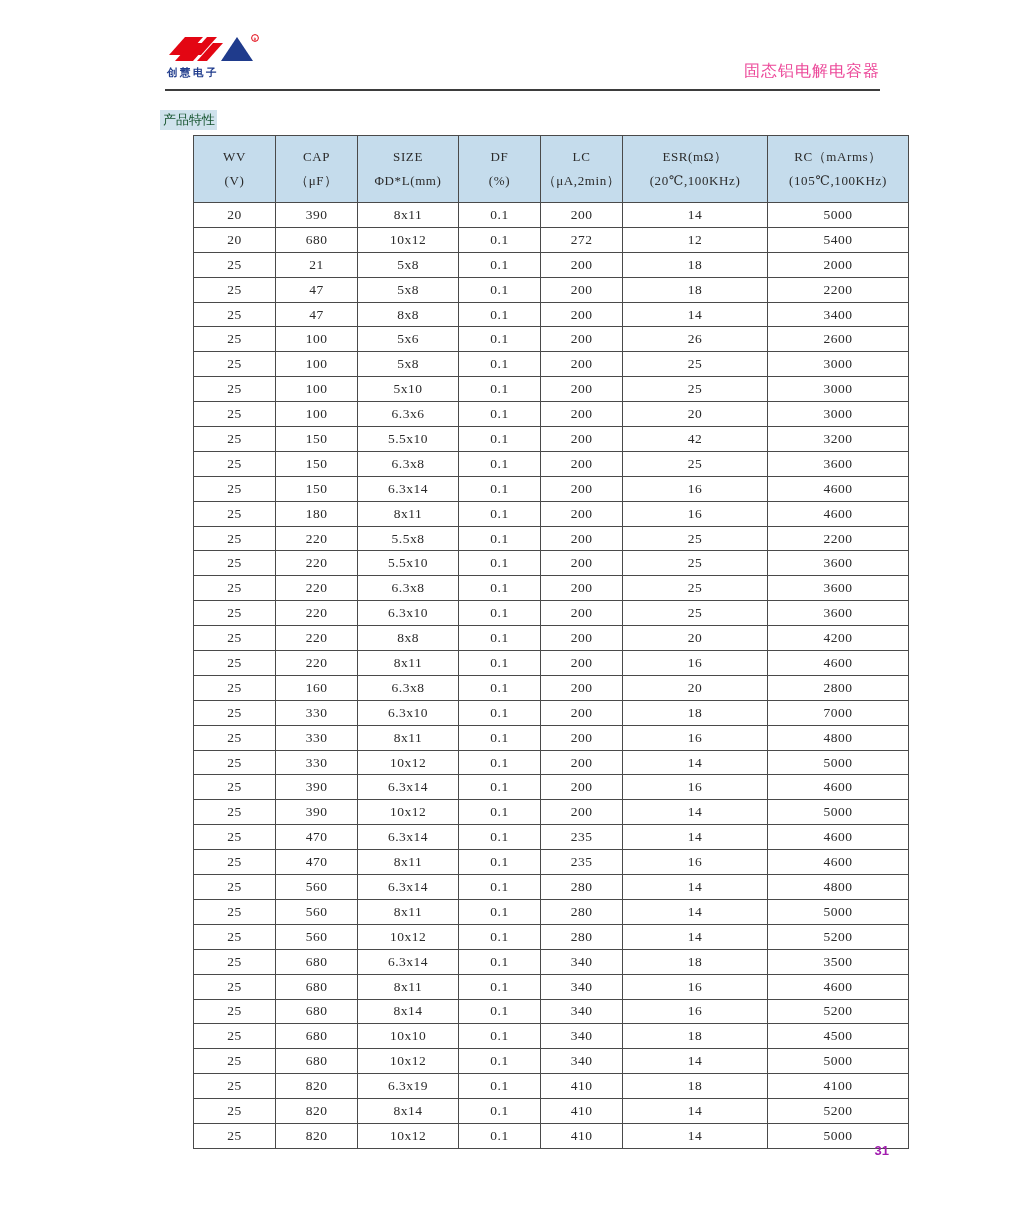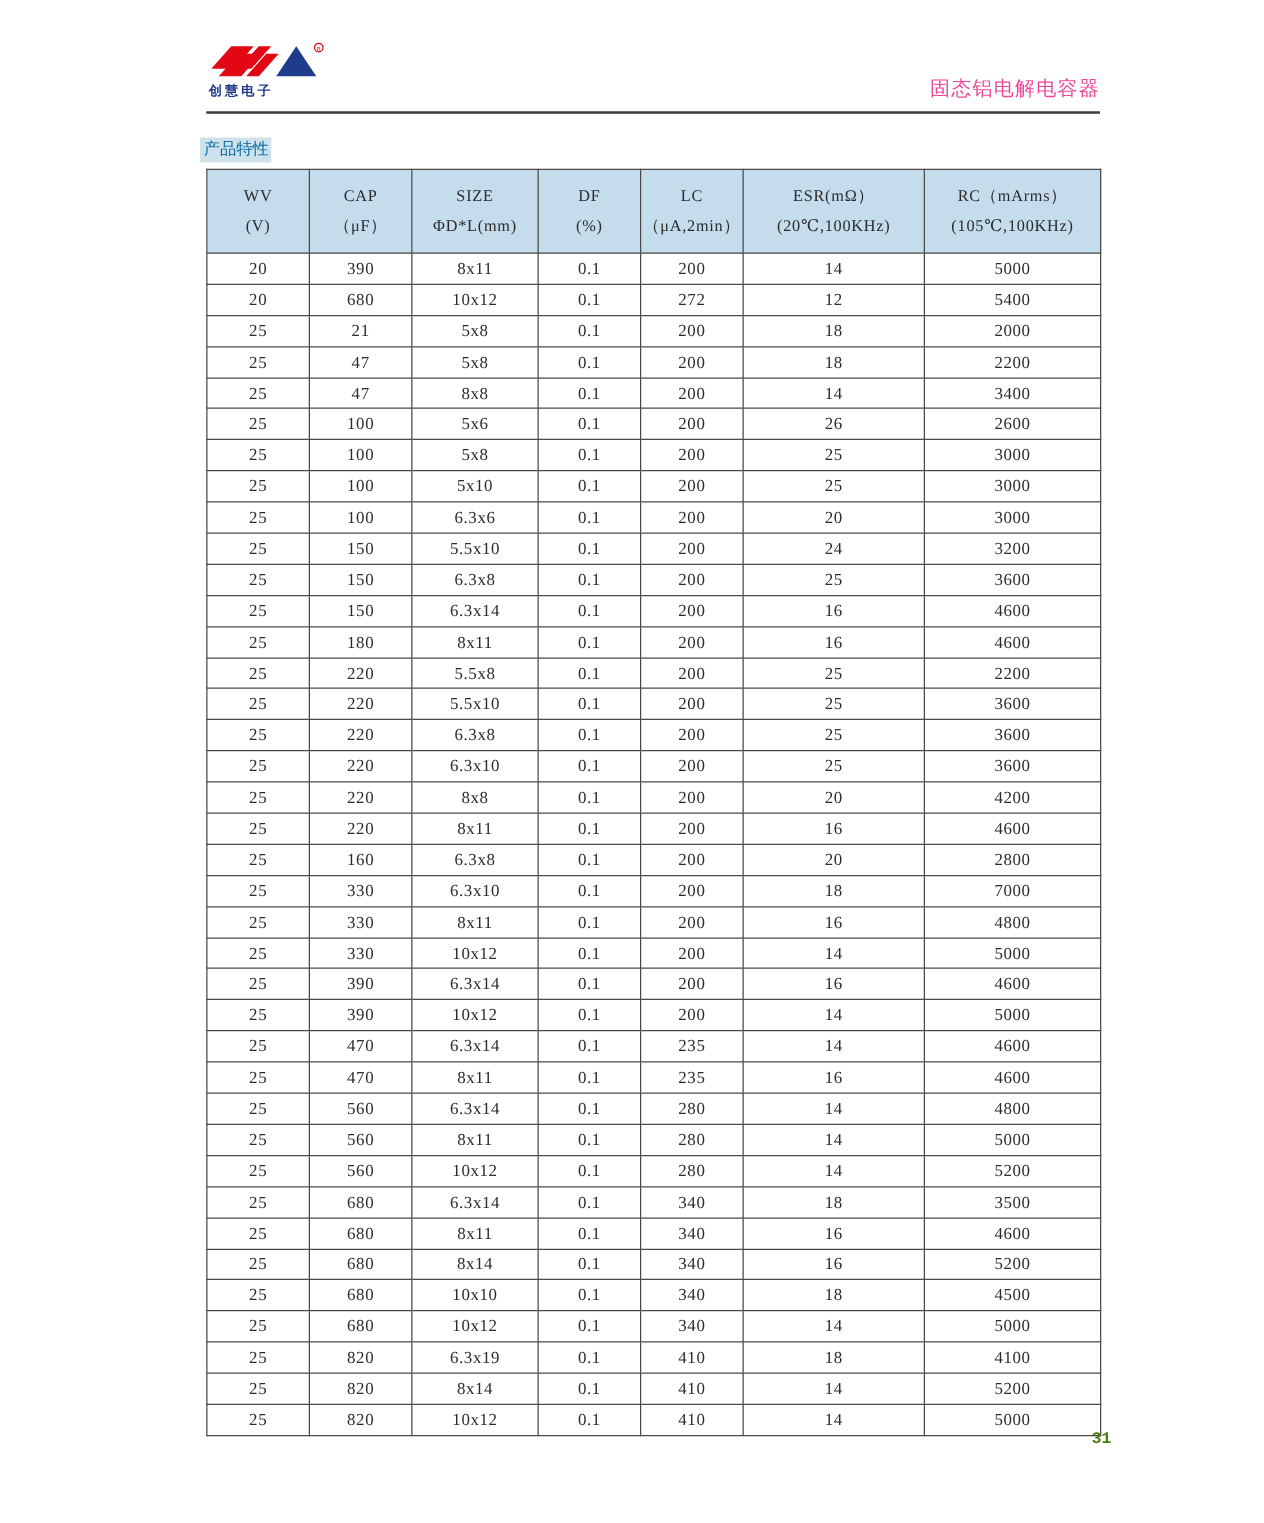--- a/index.html
+++ b/index.html
@@ -61,39 +61,40 @@
     height: 0;
     border-top: 2.2px solid #3d3d3d;
   }
 
   
   #section-label {
     position: absolute;
     left: 160px;
     top: 110px;
     background: #cfe2ec;
-    font-family: Liberation Mono, monospace;
+    font-family: Liberation Serif, serif;
     font-size: 13px;
     line-height: 18px;
     padding: 1px 2px 1px 3px;
-    color: #0369a1;
+    color: #14532d;
     white-space: nowrap;
   }
 
   
   #spec-table-wrap {
     position: absolute;
     left: 165px;
     top: 135px;
     width: 715px;
   }
   table.spec {
     border-collapse: collapse;
     width: 715px;
     table-layout: fixed;
+    margin-left: 28px;
   }
   table.spec th,
   table.spec td {
     border: 1px solid #4a4a4a;
     text-align: center;
     vertical-align: middle;
     font-family: "Liberation Serif", "DejaVu Serif", serif;
     color: #2b2b2b;
   }
   table.spec thead th {
@@ -122,24 +123,24 @@
   col.c-df   { width: 82px; }
   col.c-lc   { width: 82px; }
   col.c-esr  { width: 145px; }
   col.c-rc   { width: 141px; }
 
   
   #page-number {
     position: absolute;
     right: 122px;
     top: 1143px;
-    font-family: Liberation Mono, monospace;
+    font-family: Liberation Sans, sans-serif;
     font-size: 13px;
     font-weight: bold;
-    color: #4d7c0f;
+    color: #a21caf;
   }
 </style>
 </head>
 <body>
 
 <div id="page-header">
 
   <div id="brand-logo">
     <svg width="96" height="34" viewBox="0 0 96 34" xmlns="http://www.w3.org/2000/svg">
 
@@ -288,21 +289,21 @@
           <td>200</td>
           <td>20</td>
           <td>3000</td>
         </tr>
         <tr>
           <td>25</td>
           <td>150</td>
           <td>5.5x10</td>
           <td>0.1</td>
           <td>200</td>
-          <td>24</td>
+          <td>42</td>
           <td>3200</td>
         </tr>
         <tr>
           <td>25</td>
           <td>150</td>
           <td>6.3x8</td>
           <td>0.1</td>
           <td>200</td>
           <td>25</td>
           <td>3600</td>

